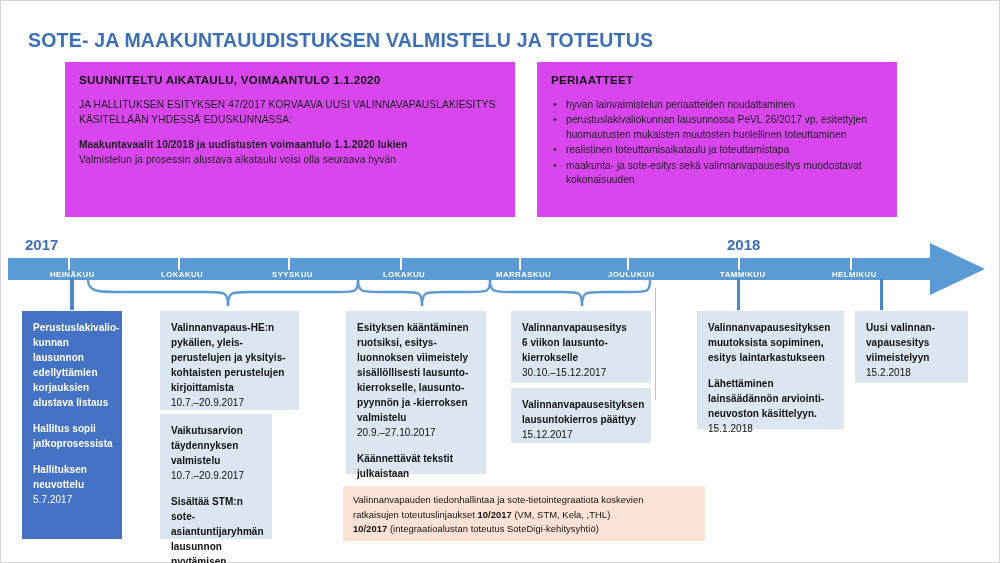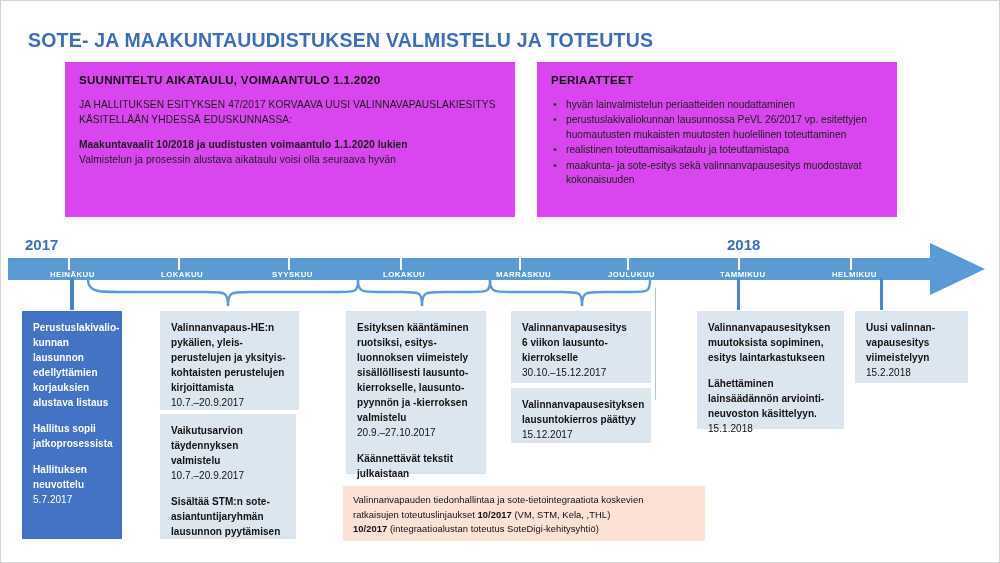--- a/index.html
+++ b/index.html
@@ -193,21 +193,21 @@
 
 <div class="box" style="left:160px;top:311px;width:139px;height:99px;">
   <div class="b-txt bold" style="white-space:pre-line">Valinnanvapaus-HE:n
 pykälien, yleis-
 perustelujen ja yksityis-
 kohtaisten perustelujen
 kirjoittamista</div>
   <div class="b-txt">10.7.–20.9.2017</div>
 </div>
 
-<div class="box" style="left:160px;top:414px;width:136px;height:125px;">
+<div class="box" style="left:160px;top:414px;width:112px;height:125px;">
   <div class="b-txt bold" style="white-space:pre-line">Vaikutusarvion
 täydennyksen
 valmistelu</div>
   <div class="b-txt">10.7.–20.9.2017</div>
   <div class="b-gap"></div>
   <div class="b-txt bold" style="white-space:pre-line">Sisältää STM:n sote-
 asiantuntijaryhmän
 lausunnon pyytämisen</div>
 </div>
 

